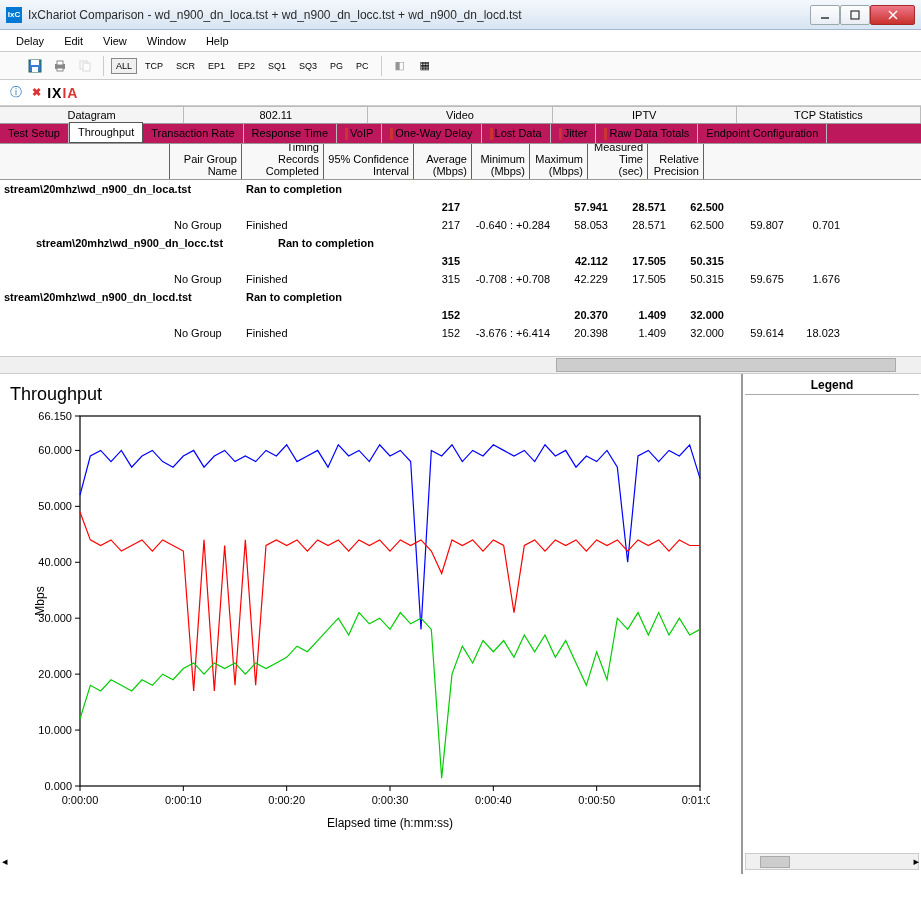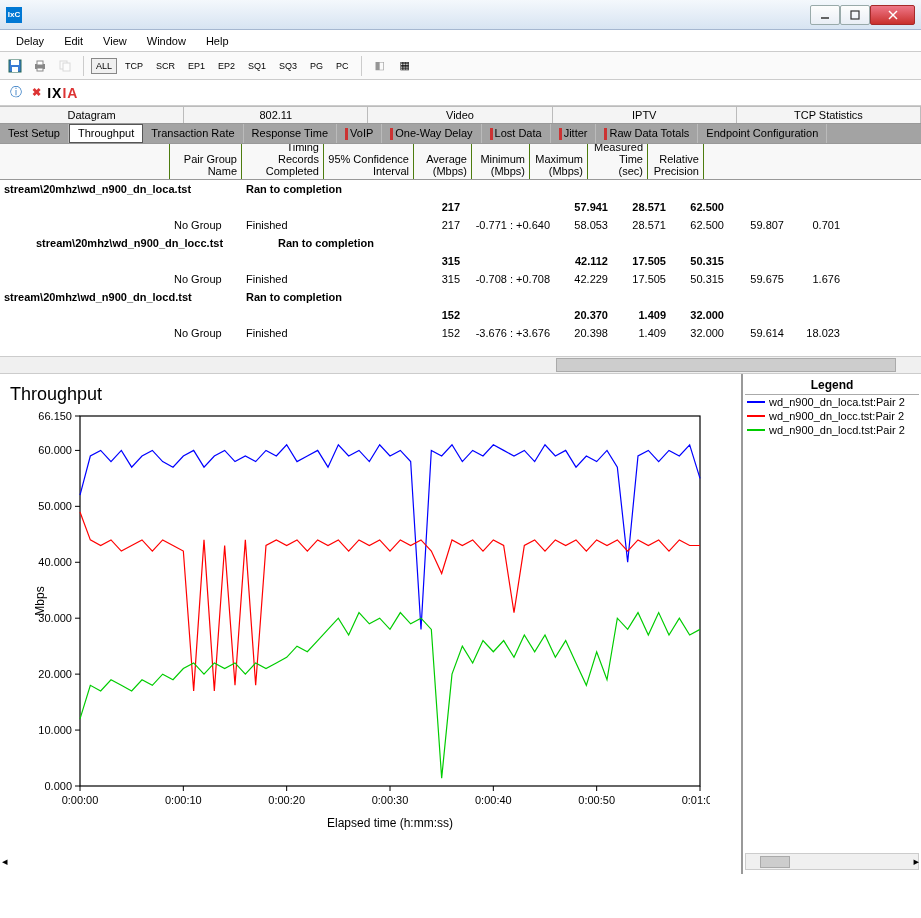--- a/index.html
+++ b/index.html
@@ -12,40 +12,40 @@
   .winctrls { display: flex; gap: 0; margin-left: auto; }
   .winbtn { width: 30px; height: 20px; border: 1px solid #9aa; border-radius: 2px; display: flex; align-items: center; justify-content: center; background: linear-gradient(#fdfdfd,#e9eef5); cursor: pointer; }
   .winbtn.close { width: 45px; background: linear-gradient(#e78,#c9302c); color: #fff; border-color: #a52a2a; }
   .winbtn svg { width: 10px; height: 10px; }
   
   
   .menubar { height: 22px; display: flex; align-items: center; padding: 0 8px; gap: 4px; border-bottom: 1px solid #ccc; }
   .menuitem { padding: 2px 8px; cursor: pointer; text-decoration: underline; text-decoration-color: transparent; }
   
   
-  .toolbar { height: 28px; display: flex; align-items: center; padding: 0 4px; gap: 3px; border-bottom: 1px solid #ccc; background: #fafafa; }
+  .toolbar { height: 28px; display: flex; align-items: center; padding: 0 24px; gap: 3px; border-bottom: 1px solid #ccc; background: #fafafa; }
   .tbtn { min-width: 22px; height: 22px; border: 1px solid transparent; display: flex; align-items: center; justify-content: center; cursor: pointer; border-radius: 2px; }
   .tbtn.disabled { opacity: 0.4; cursor: default; }
   .tdiv { width: 1px; height: 20px; background: #ccc; margin: 0 4px; }
   .ttxt { font-size: 9px; padding: 2px 4px; border: 1px solid transparent; cursor: pointer; }
   .ttxt.active { border: 1px solid #888; background: #f0f0f0; }
   
   
   .brandbar { height: 26px; display: flex; align-items: center; padding: 0 10px; border-bottom: 1px solid #ccc; }
   .brandbar .info-icon { color: #2a75c0; font-size: 12px; margin-right: 10px; cursor: pointer; }
   .brandbar .closebrand { color: #d33; font-weight: bold; margin-right: 6px; cursor: pointer; }
   .brandbar .ixia { font-weight: bold; font-size: 14px; letter-spacing: 1px; }
   .brandbar .ixia .red { color: #d33; }
   
   
   .tabs-upper { display: flex; border-bottom: 1px solid #999; background: #f4f4f4; height: 18px; }
   .tabs-upper .utab { flex: 1; text-align: center; border-right: 1px solid #bbb; border-top: 1px solid #bbb; font-size: 11px; line-height: 17px; cursor: pointer; background: #f4f4f4; }
   
   
-  .tabs-lower { display: flex; border-bottom: 1px solid #999; background: #a3a3a3; height: 20px; }
+  .tabs-lower { display: flex; border-bottom: 1px solid #999; background: #be185d; height: 20px; align-items: flex-end; }
   .tabs-lower .ltab { padding: 0 8px; border-right: 1px solid #bbb; font-size: 11px; line-height: 19px; cursor: pointer; display: flex; align-items: center; gap: 2px; white-space: nowrap; }
   .tabs-lower .ltab.active { border: 1px solid #555; background: #fff; }
   .tabs-lower .ltab .pip { width: 3px; height: 12px; background: #c33; display: inline-block; }
   
   
   .datatable { border-bottom: 1px solid #ccc; overflow: hidden; position: relative; height: 230px; }
   .dthead { display: flex; border-bottom: 1px solid #999; background: #f8f8f8; height: 36px; }
   .dth { border-right: 1px solid #4d7c0f; font-size: 11px; padding: 2px 4px; text-align: right; display: flex; align-items: flex-end; justify-content: flex-end; }
   .dth.left { text-align: right; justify-content: flex-start; }
   .dtbody { font-size: 11px; }
@@ -68,20 +68,21 @@
   .lh-scroll { margin-top: auto; height: 17px; background: #f0f0f0; border: 1px solid #ccc; display: flex; align-items: center; padding: 0 14px; }
   .lh-scroll .lthumb { width: 30px; height: 12px; background: #cdcdcd; border: 1px solid #aaa; }
   
   svg.plot { width: 100%; height: 100%; }
 </style>
 </head>
 <body>
 
 <div class="titlebar">
   <div class="app-icon">IxC</div>
+  <div class="title">IxChariot Comparison - wd_n900_dn_loca.tst + wd_n900_dn_locc.tst + wd_n900_dn_locd.tst</div>
   <div class="winctrls">
     <div class="winbtn">
         <svg viewBox="0 0 10 10">
           <line x1="1" y1="8" x2="9" y2="8" stroke="#333" stroke-width="1.5"></line>
         </svg>
       </div>
     <div class="winbtn">
         <svg viewBox="0 0 10 10">
           <rect x="1" y="1" width="8" height="8" fill="none" stroke="#333" stroke-width="1.2"></rect>
         </svg>
@@ -226,21 +227,21 @@
         <div class="dtc" style="width: 58px;">28.571</div>
         <div class="dtc" style="width: 58px;">62.500</div>
         <div class="dtc" style="width: 60px;"></div>
         <div class="dtc" style="width: 56px;"></div>
       </div>
       <div class="dtrow">
         <div class="dtc left" style="width: 170px;"></div>
         <div class="dtc left" style="width: 72px;">No Group</div>
         <div class="dtc left" style="width: 140px;">Finished</div>
         <div class="dtc" style="width: 82px;">217</div>
-        <div class="dtc" style="width: 90px;">-0.771 : +0.640</div>
+        <div class="dtc" style="width: 90px;">-0.640 : +0.284</div>
         <div class="dtc" style="width: 58px; text-align: right;">58.053</div>
         <div class="dtc" style="width: 58px;">28.571</div>
         <div class="dtc" style="width: 58px;">62.500</div>
         <div class="dtc" style="width: 60px;">59.807</div>
         <div class="dtc" style="width: 56px;">0.701</div>
       </div>
       <div class="dtrow bold">
         <div class="dtc left" style="width: 170px; margin-left: 32px;">stream\20mhz\wd_n900_dn_locc.tst</div>
         <div class="dtc left" style="width: 72px;"></div>
         <div class="dtc left" style="width: 140px;">Ran to completion</div>
@@ -298,21 +299,21 @@
         <div class="dtc" style="width: 58px;">1.409</div>
         <div class="dtc" style="width: 58px;">32.000</div>
         <div class="dtc" style="width: 60px;"></div>
         <div class="dtc" style="width: 56px;"></div>
       </div>
       <div class="dtrow">
         <div class="dtc left" style="width: 170px;"></div>
         <div class="dtc left" style="width: 72px;">No Group</div>
         <div class="dtc left" style="width: 140px;">Finished</div>
         <div class="dtc" style="width: 82px;">152</div>
-        <div class="dtc" style="width: 90px;">-3.676 : +3.676</div>
+        <div class="dtc" style="width: 90px;">-3.676 : +6.414</div>
         <div class="dtc" style="width: 58px;">20.398</div>
         <div class="dtc" style="width: 58px;">1.409</div>
         <div class="dtc" style="width: 58px;">32.000</div>
         <div class="dtc" style="width: 60px;">59.614</div>
         <div class="dtc" style="width: 56px;">18.023</div>
       </div>
     </div>
   <div class="hscroll">
     <div style="width:556px"></div>
       <div class="thumb" style="width:340px"></div>
@@ -358,34 +359,20 @@
           <text x="360" y="416" text-anchor="middle" font-size="12" fill="#000">Elapsed time (h:mm:ss)</text>
           <text x="14" y="190" text-anchor="middle" font-size="12" fill="#000" transform="rotate(-90 14 190)">Mbps</text>
           <path d="M50 84.14588057445201L60.333333333333336 44.99244142101287L70.66666666666667 39.399092970521565L81 50.585789871504176L91.33333333333334 39.399092970521565L101.66666666666666 56.17913832199548L112 44.99244142101287L122.33333333333333 39.399092970521565L132.66666666666669 50.585789871504176L143 56.17913832199548L153.33333333333331 44.99244142101287L163.66666666666666 39.399092970521565L174 56.17913832199548L184.33333333333334 44.99244142101287L194.66666666666666 39.399092970521565L205 50.585789871504176L215.33333333333334 44.99244142101287L225.66666666666666 50.585789871504176L236 39.399092970521565L246.33333333333331 44.99244142101287L256.66666666666663 33.80574452003026L267 50.585789871504176L277.3333333333333 44.99244142101287L287.6666666666667 39.399092970521565L298 56.17913832199548L308.33333333333337 33.80574452003026L318.6666666666667 44.99244142101287L329 39.399092970521565L339.3333333333333 50.585789871504176L349.6666666666667 33.80574452003026L360 44.99244142101287L370.33333333333337 39.399092970521565L380.6666666666667 50.585789871504176L391 218.3862433862434L401.3333333333333 39.399092970521565L411.6666666666667 44.99244142101287L422 33.80574452003026L432.33333333333337 50.585789871504176L442.66666666666663 39.399092970521565L453 44.99244142101287L463.3333333333333 33.80574452003026L473.6666666666667 39.399092970521565L484 44.99244142101287L494.3333333333333 39.399092970521565L504.66666666666663 50.585789871504176L515 33.80574452003026L525.3333333333334 44.99244142101287L535.6666666666667 39.399092970521565L546 56.17913832199548L556.3333333333333 44.99244142101287L566.6666666666667 50.585789871504176L577 39.399092970521565L587.3333333333334 56.17913832199548L597.6666666666666 151.26606198034773L608 44.99244142101287L618.3333333333333 39.399092970521565L628.6666666666666 50.585789871504176L639 39.399092970521565L649.3333333333334 44.99244142101287L659.6666666666666 33.80574452003026L670 67.36583522297815" fill="none" stroke="#0000ff" stroke-width="1.2"></path>
           <path d="M50 100.92592592592592L60.333333333333336 128.8926681783825L70.66666666666667 134.48601662887378L81 128.8926681783825L91.33333333333334 140.0793650793651L101.66666666666666 134.48601662887378L112 128.8926681783825L122.33333333333333 140.0793650793651L132.66666666666669 128.8926681783825L143 134.48601662887378L153.33333333333331 140.0793650793651L163.66666666666666 279.91307634164775L174 128.8926681783825L184.33333333333334 279.91307634164775L194.66666666666666 134.48601662887378L205 274.3197278911565L215.33333333333334 128.8926681783825L225.66666666666666 274.3197278911565L236 134.48601662887378L246.33333333333331 128.8926681783825L256.66666666666663 134.48601662887378L267 128.8926681783825L277.3333333333333 140.0793650793651L287.6666666666667 128.8926681783825L298 134.48601662887378L308.33333333333337 128.8926681783825L318.6666666666667 140.0793650793651L329 128.8926681783825L339.3333333333333 134.48601662887378L349.6666666666667 128.8926681783825L360 140.0793650793651L370.33333333333337 128.8926681783825L380.6666666666667 134.48601662887378L391 128.8926681783825L401.3333333333333 140.0793650793651L411.6666666666667 162.4527588813303L422 128.8926681783825L432.33333333333337 134.48601662887378L442.66666666666663 128.8926681783825L453 140.0793650793651L463.3333333333333 128.8926681783825L473.6666666666667 134.48601662887378L484 201.60619803476948L494.3333333333333 134.48601662887378L504.66666666666663 128.8926681783825L515 140.0793650793651L525.3333333333334 128.8926681783825L535.6666666666667 134.48601662887378L546 128.8926681783825L556.3333333333333 140.0793650793651L566.6666666666667 128.8926681783825L577 134.48601662887378L587.3333333333334 128.8926681783825L597.6666666666666 140.0793650793651L608 128.8926681783825L618.3333333333333 134.48601662887378L628.6666666666666 128.8926681783825L639 140.0793650793651L649.3333333333334 128.8926681783825L659.6666666666666 134.48601662887378L670 134.48601662887378" fill="none" stroke="#ff0000" stroke-width="1.2"></path>
           <path d="M50 307.87981859410434L60.333333333333336 274.3197278911565L70.66666666666667 279.91307634164775L81 268.72637944066514L91.33333333333334 274.3197278911565L101.66666666666666 279.91307634164775L112 268.72637944066514L122.33333333333333 274.3197278911565L132.66666666666669 263.1330309901739L143 268.72637944066514L153.33333333333331 257.53968253968253L163.66666666666666 251.94633408919125L174 263.1330309901739L184.33333333333334 251.94633408919125L194.66666666666666 257.53968253968253L205 251.94633408919125L215.33333333333334 263.1330309901739L225.66666666666666 251.94633408919125L236 257.53968253968253L246.33333333333331 251.94633408919125L256.66666666666663 246.35298563869995L267 235.1662887377173L277.3333333333333 240.75963718820861L287.6666666666667 229.572940287226L298 218.3862433862434L308.33333333333337 207.19954648526078L318.6666666666667 223.9795918367347L329 201.60619803476948L339.3333333333333 212.7928949357521L349.6666666666667 207.19954648526078L360 218.3862433862434L370.33333333333337 201.60619803476948L380.6666666666667 212.7928949357521L391 207.19954648526078L401.3333333333333 218.3862433862434L411.6666666666667 367.16931216931215L422 263.1330309901739L432.33333333333337 235.1662887377173L442.66666666666663 251.94633408919125L453 229.572940287226L463.3333333333333 240.75963718820861L473.6666666666667 229.572940287226L484 246.35298563869995L494.3333333333333 223.9795918367347L504.66666666666663 240.75963718820861L515 223.9795918367347L525.3333333333334 246.35298563869995L535.6666666666667 229.572940287226L546 251.94633408919125L556.3333333333333 274.3197278911565L566.6666666666667 240.75963718820861L577 268.72637944066514L587.3333333333334 207.19954648526078L597.6666666666666 218.3862433862434L608 201.60619803476948L618.3333333333333 223.9795918367347L628.6666666666666 201.60619803476948L639 223.9795918367347L649.3333333333334 207.19954648526078L659.6666666666666 223.9795918367347L670 218.3862433862434" fill="none" stroke="#00cc00" stroke-width="1.2"></path>
         </svg>
     </div>
   </div>
   <div class="legendpanel" style="display:flex;flex-direction:column;">
     <div class="legendtitle">Legend</div>
-    <div id="legend-items">
-        <div class="legenditem">
-          <div class="legendswatch" style="background: rgb(0, 0, 255);"></div>
-          <span>wd_n900_dn_loca.tst:Pair 2</span>
-        </div>
-        <div class="legenditem">
-          <div class="legendswatch" style="background: rgb(255, 0, 0);"></div>
-          <span>wd_n900_dn_locc.tst:Pair 2</span>
-        </div>
-        <div class="legenditem">
-          <div class="legendswatch" style="background: rgb(0, 204, 0);"></div>
-          <span>wd_n900_dn_locd.tst:Pair 2</span>
-        </div>
-      </div>
     <div style="flex:1"></div>
     <div class="lh-scroll">
       <span style="position:absolute;left:2px">◂</span>
       <div class="lthumb"></div>
       <span style="position:absolute;right:2px">▸</span>
     </div>
   </div>
 </div>
 
 </body></html>

